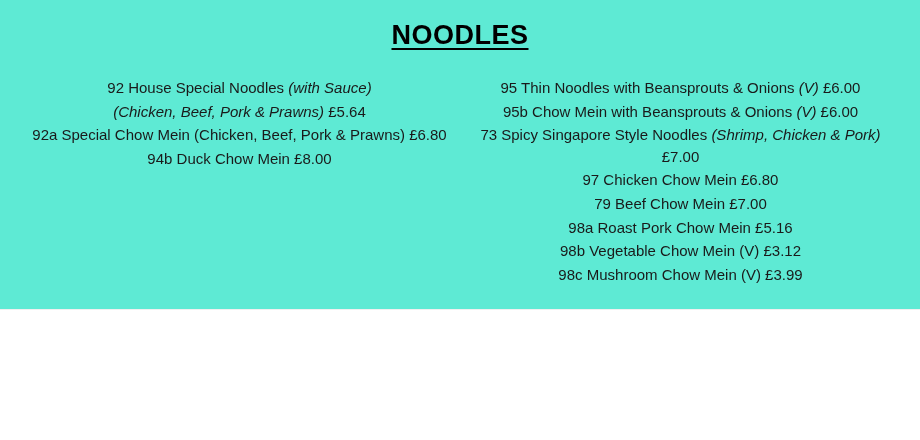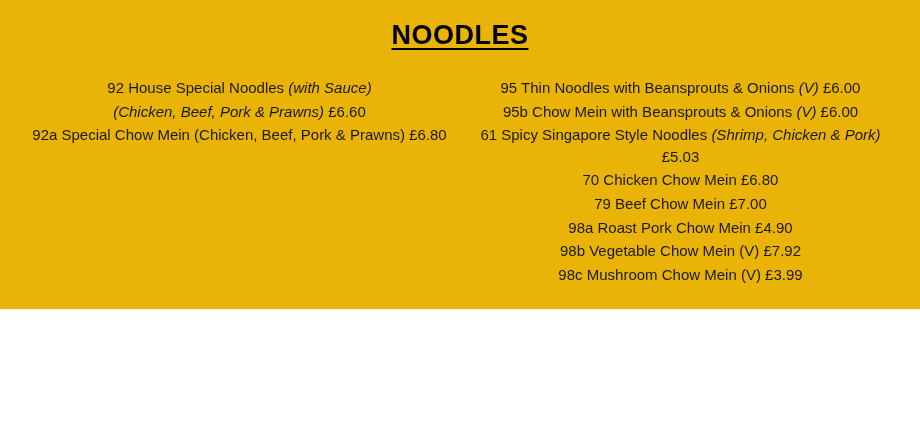--- a/index.html
+++ b/index.html
@@ -11,21 +11,21 @@
     height: 440px;
     background: #ffffff;
     font-family: "Liberation Sans", sans-serif;
     color: #1a1a1a;
     overflow: hidden;
   }
   .page {
     position: relative;
     width: 920px;
     height: 332px;
-    background: #eab308;
+    background: #5eead4;
     box-sizing: border-box;
     padding: 14px 28px 0 28px;
   }
   .menu-title {
     text-align: center;
     font-size: 27px;
     font-weight: bold;
     letter-spacing: 0.5px;
     text-decoration: underline;
     text-underline-offset: 4px;
@@ -71,29 +71,30 @@
 </head>
 <body>
 
 <div class="page">
 
   <h1 class="menu-title">NOODLES</h1>
 
   <div class="columns">
     <div class="column" id="col-0">
         <div class="menu-item"><span>92 House Special Noodles </span><span class="ital">(with Sauce)</span></div>
-        <div class="menu-item"><span class="ital">(Chicken, Beef, Pork &amp; Prawns)</span><span> £6.60</span></div>
+        <div class="menu-item"><span class="ital">(Chicken, Beef, Pork &amp; Prawns)</span><span> £5.64</span></div>
         <div class="menu-item"><span>92a Special Chow Mein (Chicken, Beef, Pork &amp; Prawns) £6.80</span></div>
+        <div class="menu-item"><span>94b Duck Chow Mein £8.00</span></div>
       </div>
     <div class="column" id="col-1">
         <div class="menu-item"><span>95 Thin Noodles with Beansprouts &amp; Onions </span><span class="ital">(V)</span><span> £6.00</span></div>
         <div class="menu-item"><span>95b Chow Mein with Beansprouts &amp; Onions </span><span class="ital">(V)</span><span> £6.00</span></div>
-        <div class="menu-item"><span>61 Spicy Singapore Style Noodles </span><span class="ital">(Shrimp, Chicken &amp; Pork)</span><span> £5.03</span></div>
-        <div class="menu-item"><span>70 Chicken Chow Mein £6.80</span></div>
+        <div class="menu-item"><span>73 Spicy Singapore Style Noodles </span><span class="ital">(Shrimp, Chicken &amp; Pork)</span><span> £7.00</span></div>
+        <div class="menu-item"><span>97 Chicken Chow Mein £6.80</span></div>
         <div class="menu-item"><span>79 Beef Chow Mein £7.00</span></div>
-        <div class="menu-item"><span>98a Roast Pork Chow Mein £4.90</span></div>
-        <div class="menu-item"><span>98b Vegetable Chow Mein (V) £7.92</span></div>
+        <div class="menu-item"><span>98a Roast Pork Chow Mein £5.16</span></div>
+        <div class="menu-item"><span>98b Vegetable Chow Mein (V) £3.12</span></div>
         <div class="menu-item"><span>98c Mushroom Chow Mein (V) £3.99</span></div>
       </div>
   </div>
 
   <div class="bottom-strip"></div>
 </div>
 
 </body></html>

